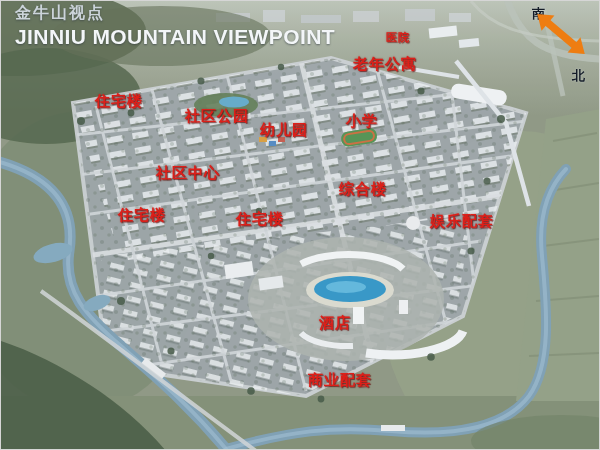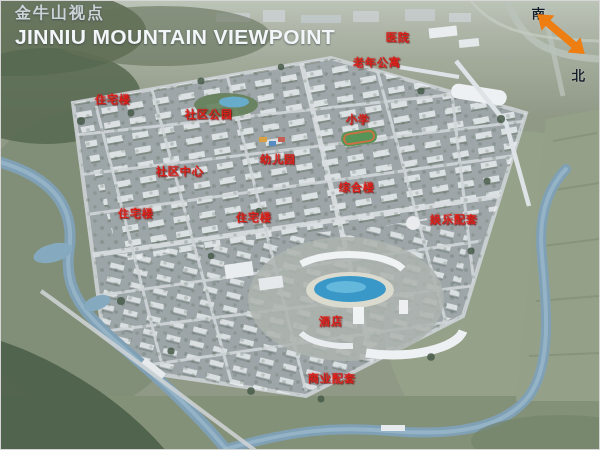--- a/index.html
+++ b/index.html
@@ -13,21 +13,21 @@
     font-size:16px;font-weight:bold;color:#ccd4da;letter-spacing:2px;
     text-shadow:0 1px 2px rgba(40,50,60,.5);
     font-family:"DejaVu Sans","Liberation Sans",sans-serif;
   }
   .title-en{
     font-size:21px;font-weight:bold;color:#f3f6f8;letter-spacing:.4px;
     text-shadow:0 1px 2px rgba(40,50,60,.55);margin-top:1px;
     font-family:"Liberation Sans",sans-serif;
   }
   .map-label{
-    position:absolute;z-index:6;color:#dd1f19;font-weight:bold;font-size:11px;
+    position:absolute;z-index:6;color:#dd1f19;font-weight:bold;font-size:15px;
     letter-spacing:1px;white-space:nowrap;
     text-shadow:1px 1px 1px rgba(90,0,0,.65), 0 0 2px rgba(150,20,10,.45);
     font-family:"DejaVu Sans","Liberation Sans",sans-serif;
   }
   .compass{position:absolute;right:0;top:0;width:75px;height:95px;z-index:6;}
   .compass-char{
     position:absolute;font-size:13px;font-weight:bold;color:#141c28;
     text-shadow:0 0 2px rgba(230,235,240,.5);
     font-family:"DejaVu Sans","Liberation Sans",sans-serif;
   }
@@ -213,21 +213,21 @@
         <polygon points="68,31 54,21 54,41"></polygon>
       </g>
     </svg>
     <span class="compass-char compass-north">北</span>
   </div>
 
   <span class="map-label" style="left:385px;top:29px;font-size:11px;">医院</span>
   <span class="map-label" style="left:352px;top:54px;">老年公寓</span>
   <span class="map-label" style="left:94px;top:91px;">住宅楼</span>
   <span class="map-label" style="left:184px;top:86px;margin-top:20px;">社区公园</span>
-  <span class="map-label" style="left:259px;top:120px;margin-top:31px;">幼儿园</span>
+  <span class="map-label" style="left:259px;top:120px;">幼儿园</span>
   <span class="map-label" style="left:345px;top:111px;font-family:Liberation Mono, monospace;">小学</span>
   <span class="map-label" style="left:155px;top:163px;">社区中心</span>
   <span class="map-label" style="left:338px;top:179px;">综合楼</span>
   <span class="map-label" style="left:117px;top:205px;">住宅楼</span>
   <span class="map-label" style="left:235px;top:209px;">住宅楼</span>
   <span class="map-label" style="left:429px;top:211px;">娱乐配套</span>
   <span class="map-label" style="left:318px;top:313px;">酒店</span>
   <span class="map-label" style="left:307px;top:370px;">商业配套</span>
 
 </div>

